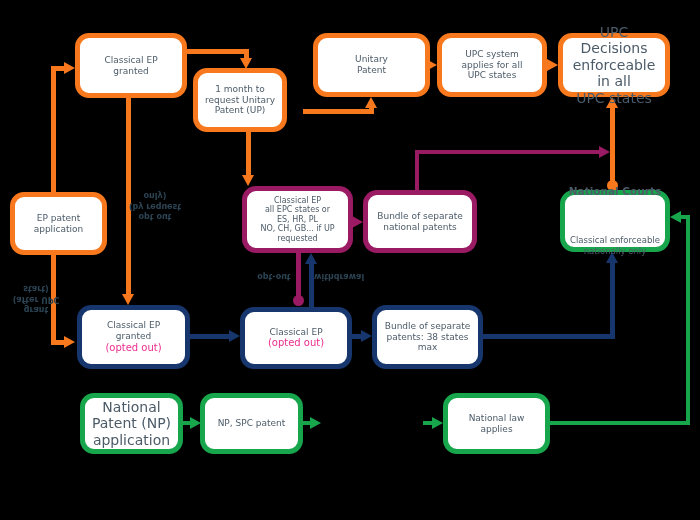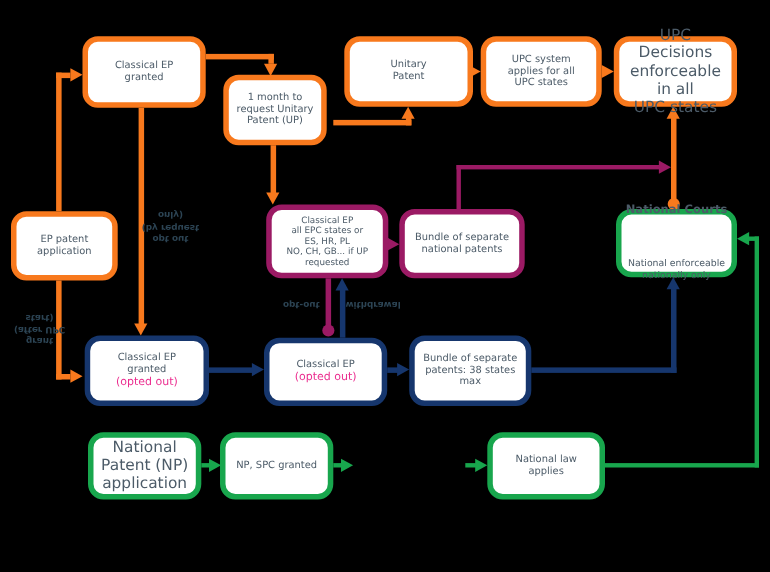--- a/index.html
+++ b/index.html
@@ -158,21 +158,21 @@
 (by request
 only)</div>
   <div class="rlabel" style="left:254px;top:271px;width:40px">opt-out</div>
   <div class="rlabel" style="left:314px;top:271px;width:48px">withdrawal</div>
 
   <div class="node b-orange" style="left:75px;top:33px;width:112px;height:65px">
     <div class="nl">Classical EP
 granted</div>
   </div>
 
-  <div class="node b-orange" style="left:203px;top:68px;width:94px;height:64px">
+  <div class="node b-orange" style="left:193px;top:68px;width:94px;height:64px">
     <div class="nl">1 month to
 request Unitary
 Patent (UP)</div>
   </div>
 
   <div class="node b-orange" style="left:313px;top:33px;width:117px;height:64px">
     <div class="nl">Unitary
 Patent</div>
   </div>
 
@@ -202,21 +202,21 @@
 requested</div>
   </div>
 
   <div class="node b-magenta" style="left:363px;top:190px;width:114px;height:63px">
     <div class="nl">Bundle of separate
 national patents</div>
   </div>
 
   <div class="node b-green" style="left:560px;top:190px;width:110px;height:62px">
     <div class="nc-title">National Courts</div>
-    <div class="nc-sub">National enforceable
+    <div class="nc-sub">Classical enforceable
 nationally only</div>
   </div>
 
   <div class="node b-navy" style="left:77px;top:305px;width:113px;height:64px">
     <div class="nl">Classical EP
 granted</div>
     <div class="status">(opted out)</div>
   </div>
 
   <div class="node b-navy" style="left:240px;top:307px;width:112px;height:62px">
@@ -229,21 +229,21 @@
 patents: 38 states
 max</div>
   </div>
 
   <div class="node b-green fs85" style="left:80px;top:393px;width:103px;height:61px">
     <div class="nl">National Patent (NP)
 application</div>
   </div>
 
   <div class="node b-green" style="left:200px;top:393px;width:103px;height:61px">
-    <div class="nl">NP, SPC granted</div>
+    <div class="nl">NP, SPC patent</div>
   </div>
 
 
   <div class="node b-green" style="left:443px;top:393px;width:107px;height:61px">
     <div class="nl">National law
 applies</div>
   </div>
 
 </div>
 

